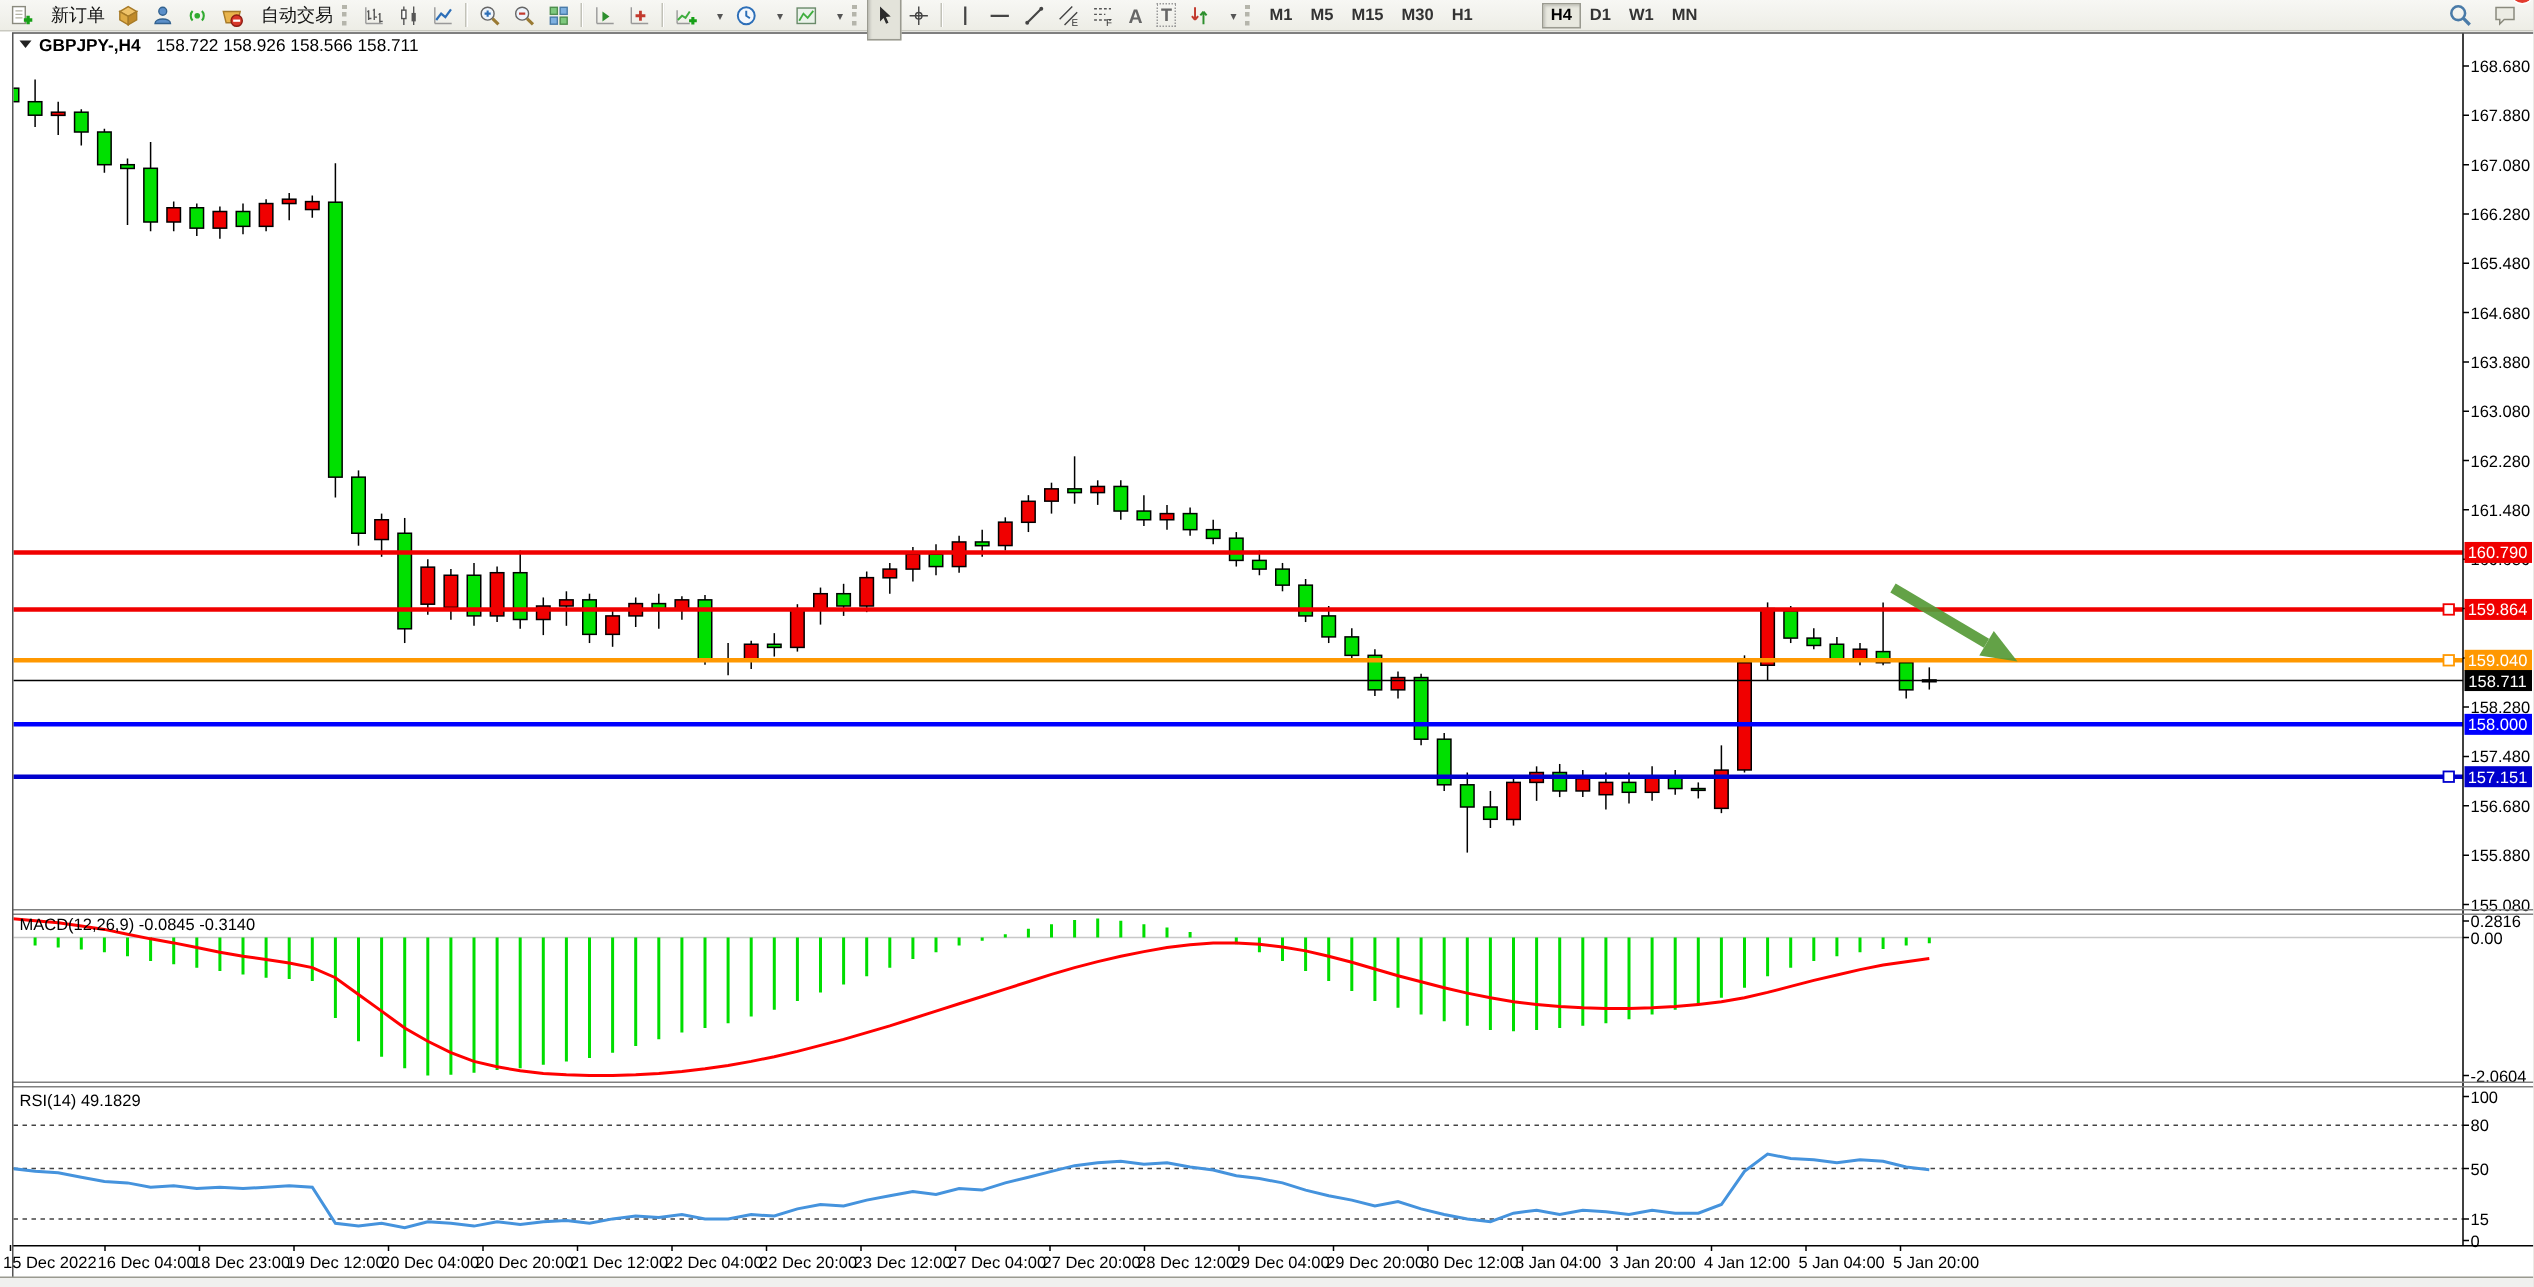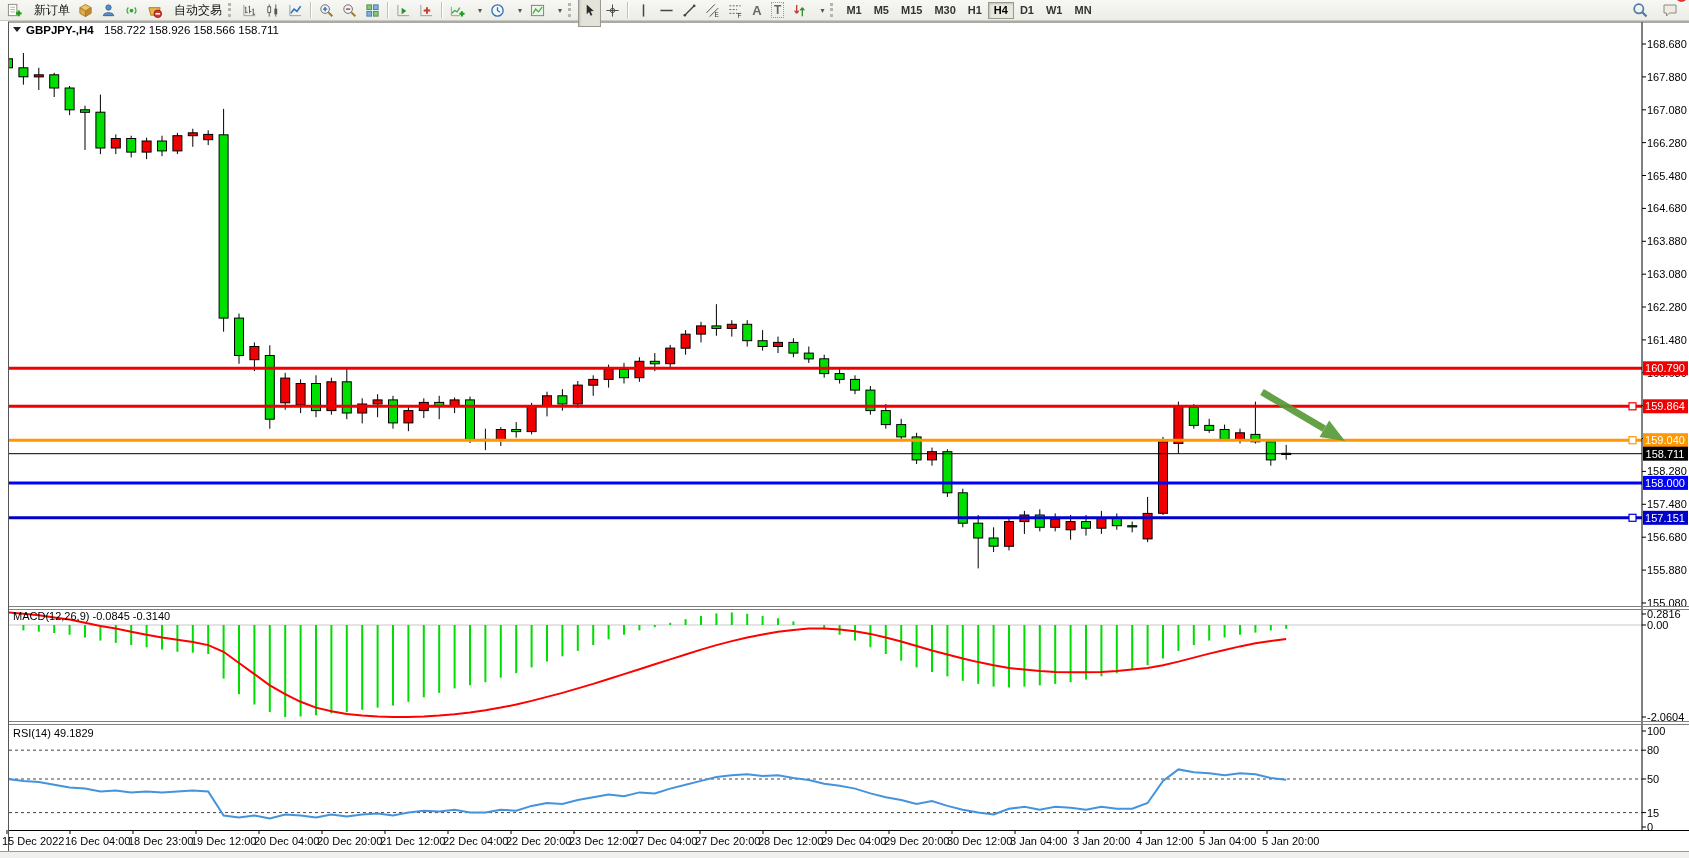--- a/index.html
+++ b/index.html
@@ -3,21 +3,21 @@
 <meta charset="utf-8">
 <style>
   html,body{margin:0;padding:0;background:#d4d0c8;}
   #app{position:relative;width:1689px;height:858px;background:#ffffff;font-family:"Liberation Sans",sans-serif;overflow:hidden;}
   
   #toolbar{position:absolute;top:0;left:0;width:1689px;height:21px;background:linear-gradient(#f7f7f4,#ededE6);border-bottom:1px solid #c9c9c0;display:flex;align-items:center;padding:0 3px;box-sizing:border-box;z-index:5;}
   .tbtn{height:33px;min-width:20px;display:flex;align-items:center;justify-content:center;gap:12px;padding:0 3px;background:transparent;border:1px solid transparent;font:12px "Liberation Sans",sans-serif;color:#111;cursor:default;}
   .tbtn.active{background:#e3e3da;border:1px solid #9a9a90;box-shadow:inset 1px 1px 2px rgba(0,0,0,.18);}
   .tbtn svg{display:block;}
   .tf{height:17px;font:bold 11px "Liberation Sans",sans-serif;color:#333;padding:0 5px;border:1px solid transparent;background:transparent;}
-  .tf.active{background:#e8e8df;border:1px solid #9a9a90;box-shadow:inset 1px 1px 2px rgba(0,0,0,.18);color:#000;}
+  .tf.active{background:#e8e8df;border:1px solid #9a9a90;box-shadow:inset 1px 1px 2px rgba(0,0,0,.18);color:#000;margin-left:40px;}
   .tsep{width:1px;height:16px;background:#c2c2b8;border-right:1px solid #fff;margin:0 3px;}
   .tdrag{width:3px;height:14px;border-left:3px dotted #b5b5ab;margin:0 4px 0 2px;}
   .dd{font-size:8px;color:#555;margin-left:1px;}
   .tright{margin-left:auto;display:flex;align-items:center;gap:6px;padding-right:4px;}
   .chatwrap{position:relative;}
   .nbadge{position:absolute;top:-5px;right:-6px;min-width:13px;height:13px;border-radius:7px;background:#e23b2e;color:#fff;font:bold 9px/13px "Liberation Sans",sans-serif;text-align:center;box-shadow:0 0 0 1px #fff;}
   
   #chart-wrap{position:absolute;top:0;left:0;width:1689px;height:858px;z-index:1;}
   #chart-svg{display:block;}
   #chart-svg text{font-family:"Liberation Sans",sans-serif;}

